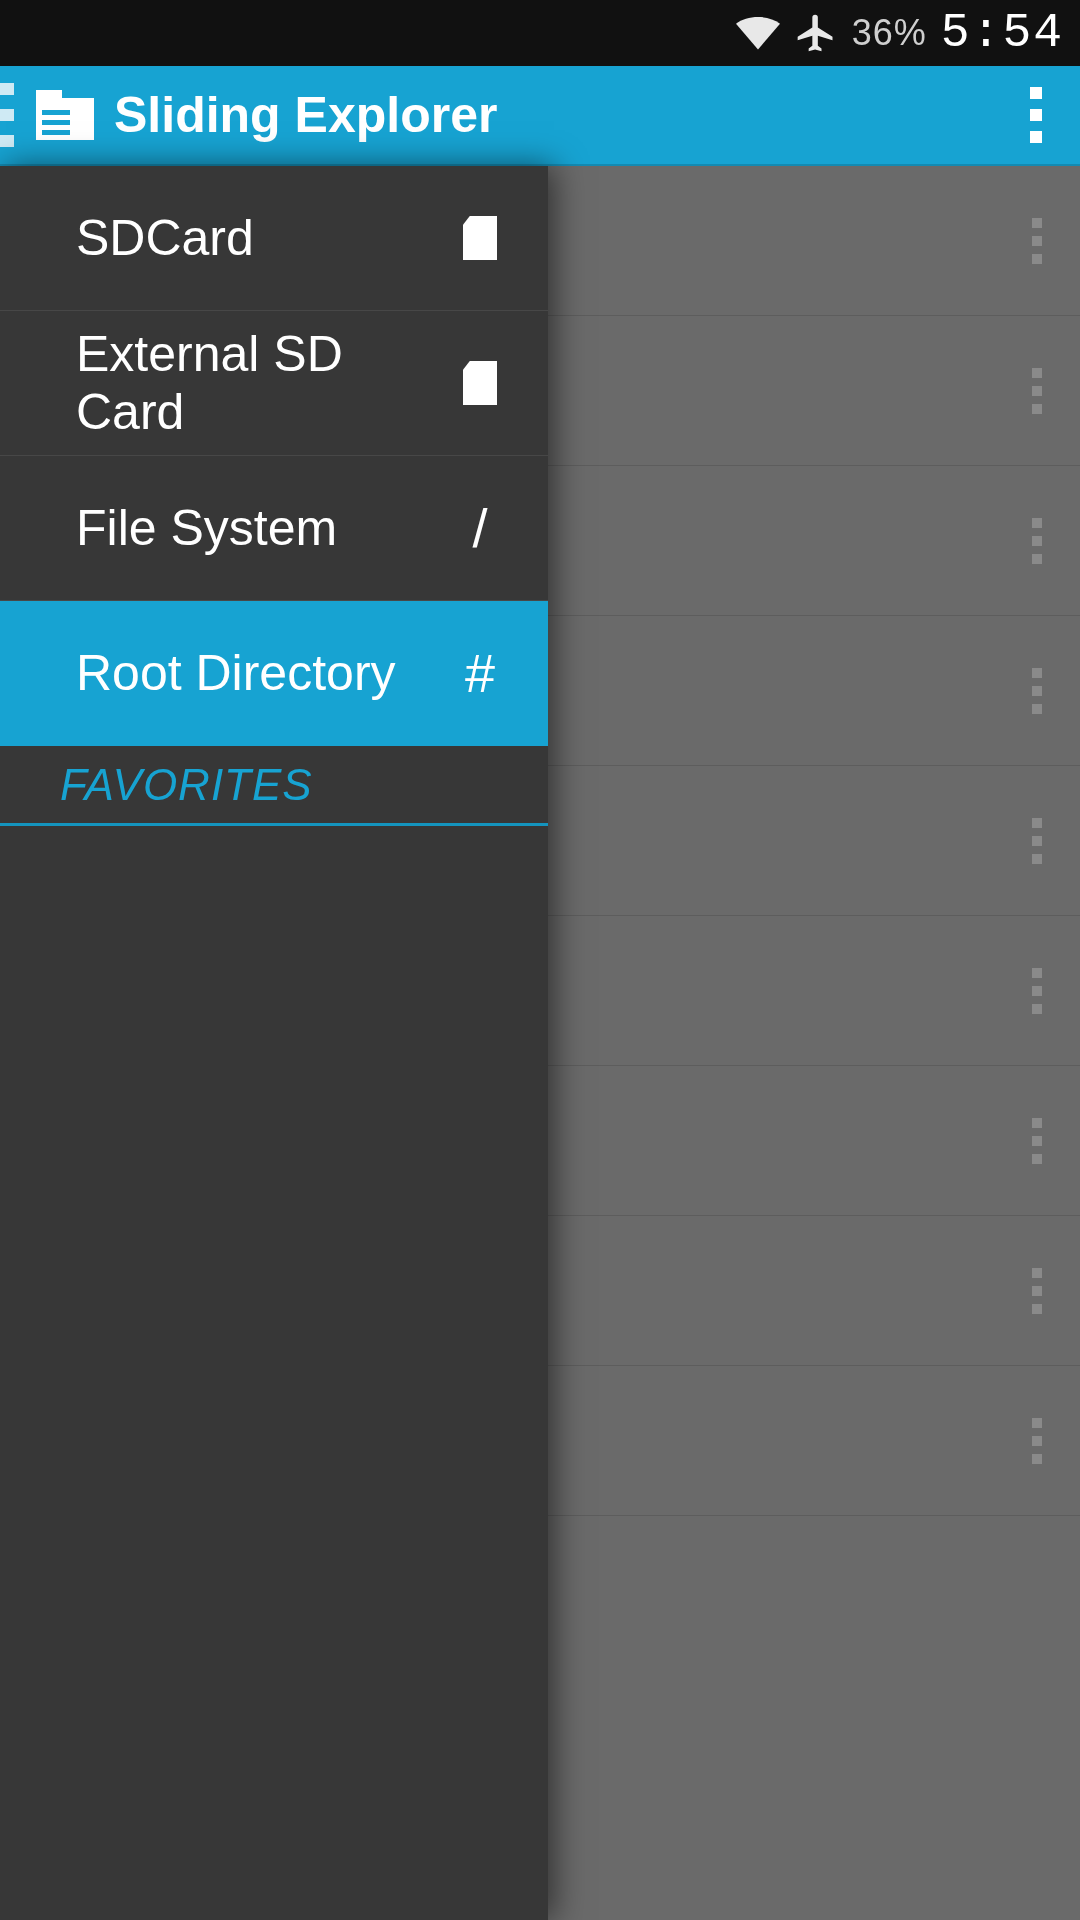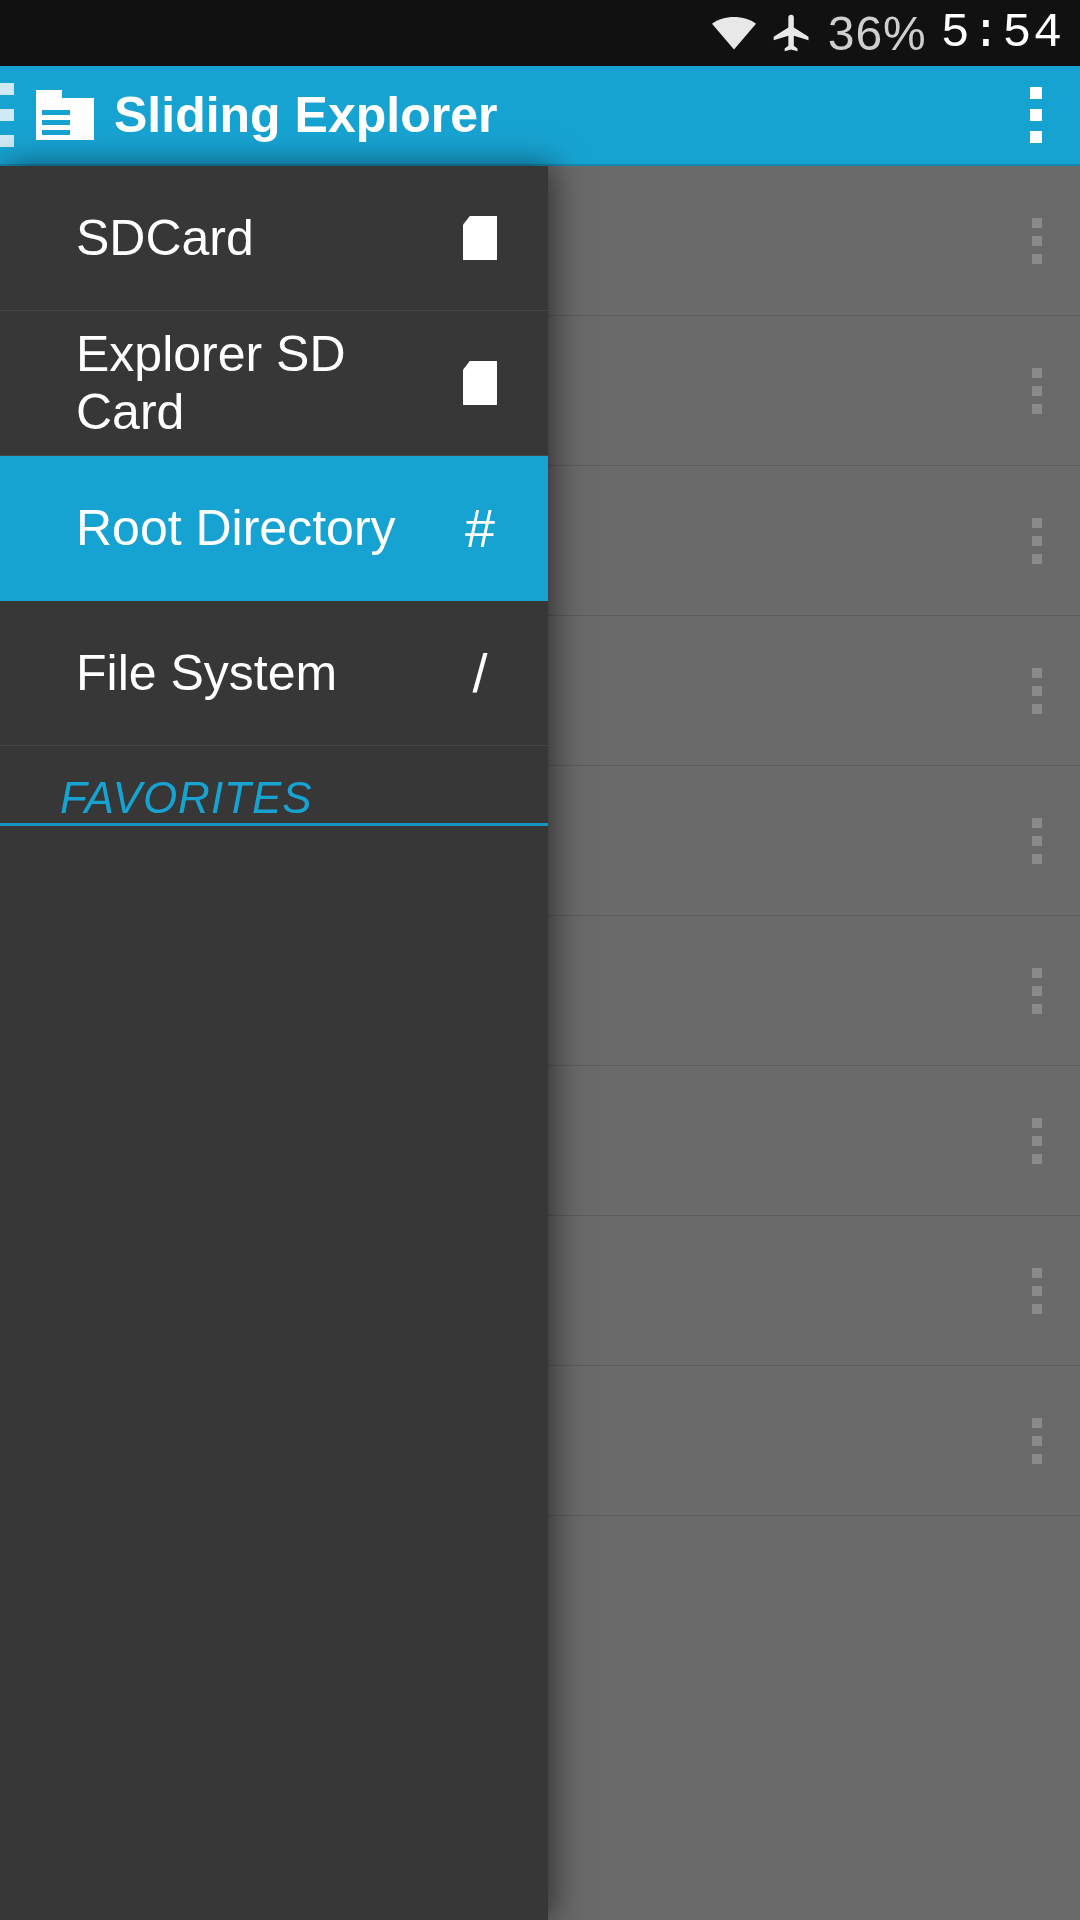--- a/index.html
+++ b/index.html
@@ -12,21 +12,21 @@
     background: #111;
     display: flex;
     align-items: center;
     justify-content: flex-end;
     padding: 0 16px;
     color: #e8e8e8;
     gap: 14px;
   }
   .status-bar .wifi-icon svg,
   .status-bar .airplane-icon svg { display: block; }
-  .status-bar .battery-pct { font-size: 48px; color: #cfcfcf; letter-spacing: 1px; }
+  .status-bar .battery-pct { font-size: 36px; color: #cfcfcf; letter-spacing: 1px; }
   .status-bar .clock { font-size: 48px; color: #fff; letter-spacing: 2px; font-family: Liberation Mono, monospace; }
 
   
   .action-bar {
     height: 100px;
     background: #17a3d2;
     display: flex;
     align-items: center;
     padding: 0 24px 0 0;
     border-bottom: 2px solid rgba(0,0,0,0.15);
@@ -100,21 +100,21 @@
   .sdcard-icon::before {
     content: '';
     position: absolute;
     top: -6px; left: 2px; right: 2px; height: 6px;
     background: repeating-linear-gradient(90deg, #fff 0 3px, transparent 3px 6px);
   }
 
   .favorites-header {
     height: 80px;
     display: flex;
-    align-items: flex-end;
+    align-items: center;
     padding: 0 60px;
     border-bottom: 3px solid #1494be;
   }
   .favorites-header .fav-label {
     color: #17a3d2;
     font-style: italic;
     font-size: 44px;
     font-weight: 300;
     letter-spacing: 1px;
   }
@@ -230,31 +230,31 @@
 
   <div class="drawer" id="drawer">
 
     <div class="drawer-item">
         <span class="label">SDCard</span>
         <span class="icon-slot">
           <span class="sdcard-icon"></span>
         </span>
       </div>
       <div class="drawer-item">
-        <span class="label">Explorer SD Card</span>
+        <span class="label">External SD Card</span>
         <span class="icon-slot">
           <span class="sdcard-icon"></span>
         </span>
       </div>
+      <div class="drawer-item">
+        <span class="label">File System</span>
+        <span class="icon-slot">/</span>
+      </div>
       <div class="drawer-item selected">
         <span class="label">Root Directory</span>
         <span class="icon-slot">#</span>
-      </div>
-      <div class="drawer-item">
-        <span class="label">File System</span>
-        <span class="icon-slot">/</span>
       </div>
       <div class="favorites-header">
       <span class="fav-label">FAVORITES</span>
     </div>
   </div>
 
 </div>
 
 </body></html>

